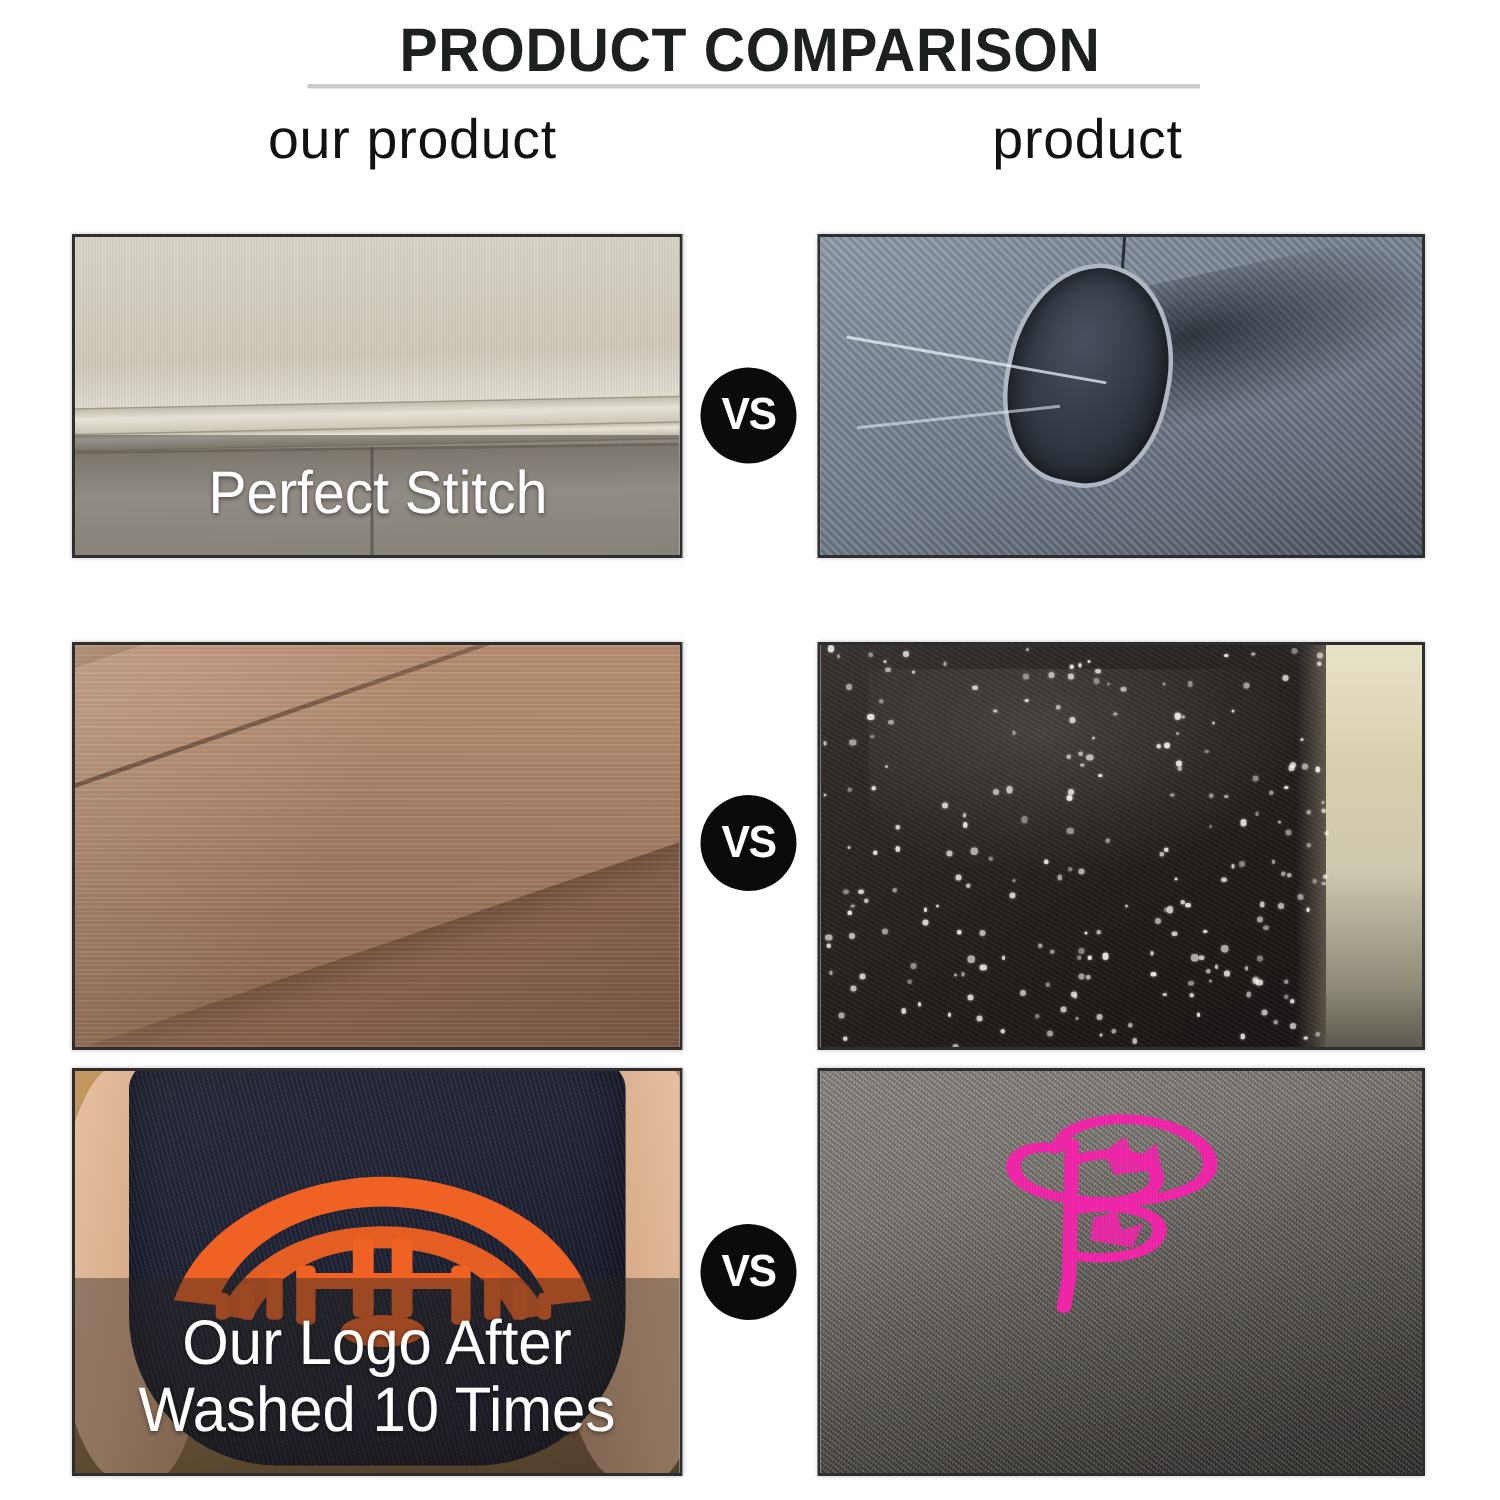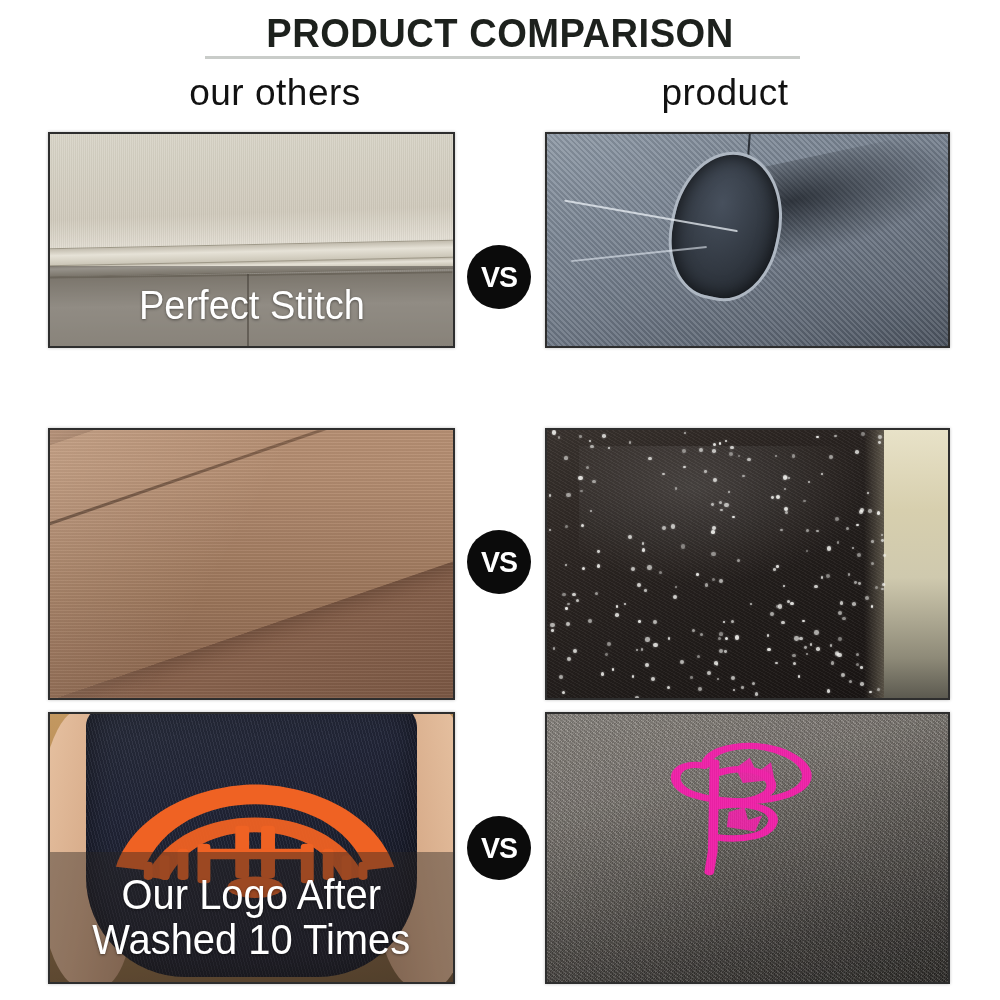--- a/index.html
+++ b/index.html
@@ -40,21 +40,21 @@
   .col-head.right{left:545px;width:360px;}
 
   
   .panel{
     position:absolute;
     border:2px solid #2e2e2e;
     overflow:hidden;
     box-sizing:border-box;
     box-shadow:0 0 3px rgba(0,0,0,0.25);
   }
-  .p-r1{top:132px;height:216px;}
+  .p-r1{top:156px;height:216px;}
   .p-r2{top:428px;height:272px;}
   .p-r3{top:712px;height:272px;}
   .p-left{left:48px;width:407px;}
   .p-right{left:545px;width:405px;}
 
   .art{position:absolute;left:0;top:0;width:100%;height:100%;}
 
   .caption-band{
     position:absolute;left:0;width:100%;
     background:rgba(40,36,34,0.42);
@@ -240,21 +240,21 @@
     background-image:repeating-linear-gradient(90deg,rgba(255,255,255,0.03) 0 1px,rgba(0,0,0,0.03) 1px 2px);
     pointer-events:none;
   }
 </style>
 </head>
 <body>
 
 <div class="header">
   <div class="title">PRODUCT COMPARISON</div>
   <div class="title-underline"></div>
-  <div class="col-head left">our others</div>
+  <div class="col-head left">our product</div>
   <div class="col-head right">product</div>
 </div>
 
 <div class="panel p-left p-r1">
   <div class="art a1">
     <div class="weave"></div>
     <div class="seam s1"></div>
     <div class="seam s2"></div>
     <div class="fold"></div>
     <div class="vline"></div>

